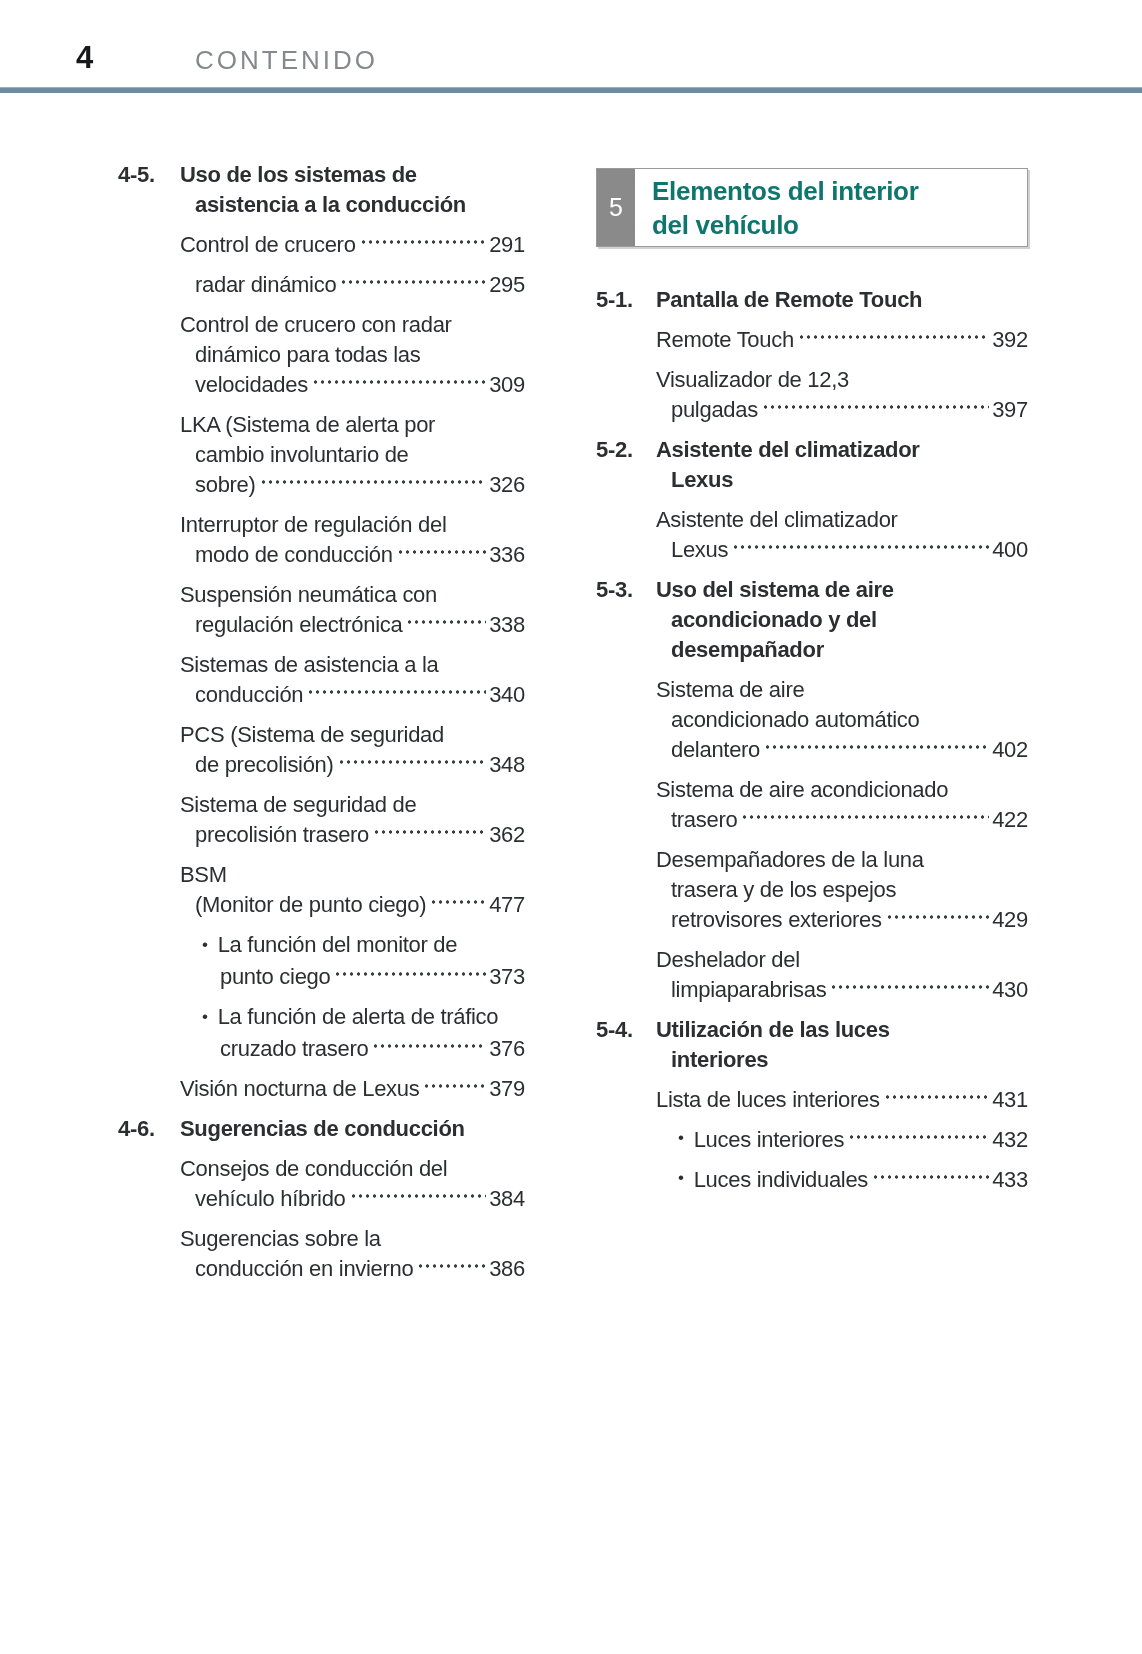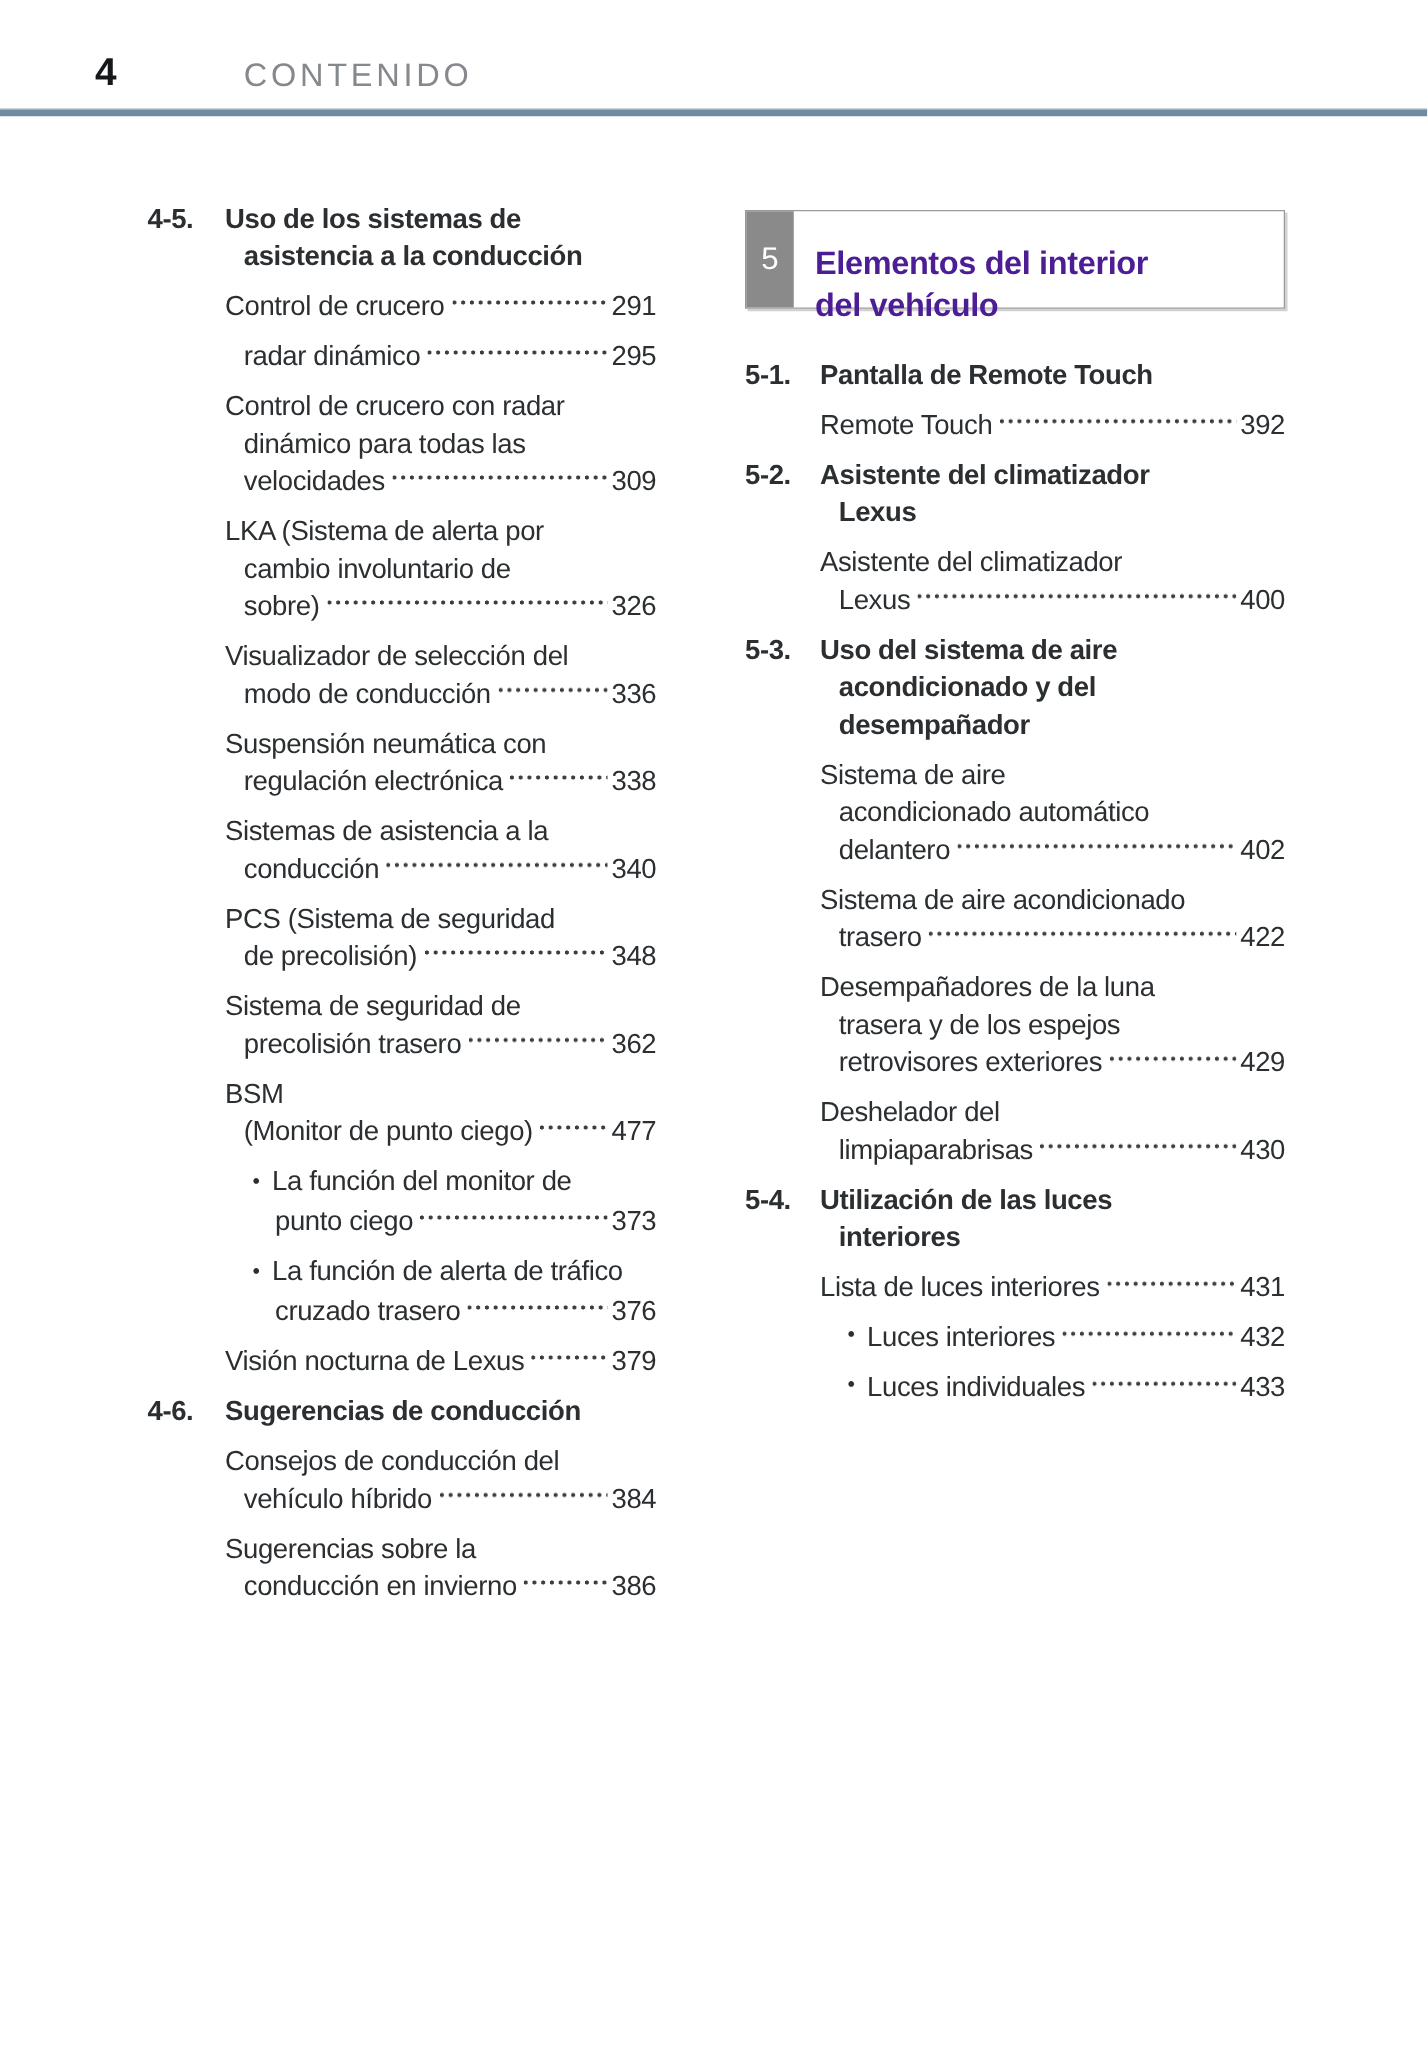--- a/index.html
+++ b/index.html
@@ -61,25 +61,24 @@
     background:#fff;
     display:flex;align-items:stretch;
   }
   .cb-num{
     width:38px;flex:0 0 38px;
     background:var(--box-gray,#8a8a8a);color:#fff;
     display:flex;align-items:center;justify-content:center;
     font-size:25px;
   }
   .cb-title{
-    display:flex;flex-direction:column;justify-content:space-between;
+    display:flex;flex-direction:column;justify-content:center;
     padding-left:17px;
     font-weight:bold;font-size:26px;line-height:34px;letter-spacing:-0.3px;
-    color:#4c1d95;
-    margin-top:24px;
+    color:#0f766e;
   }
   .cb-line{white-space:nowrap;}
 </style>
 </head>
 <body>
 
 <div class="page">
   <span class="folio">4</span>
   <span class="running-title">CONTENIDO</span>
   <div class="rule"></div>
@@ -117,21 +116,21 @@
         <div class="block entry">
           <div class="line">LKA (Sistema de alerta por</div>
           <div class="line cont">cambio involuntario de</div>
           <div class="line cont last">
             <span class="txt">sobre)</span>
             <span class="leader"></span>
             <span class="pg">326</span>
           </div>
         </div>
         <div class="block entry">
-          <div class="line">Visualizador de selección del</div>
+          <div class="line">Interruptor de regulación del</div>
           <div class="line cont last">
             <span class="txt">modo de conducción</span>
             <span class="leader"></span>
             <span class="pg">336</span>
           </div>
         </div>
         <div class="block entry">
           <div class="line">Suspensión neumática con</div>
           <div class="line cont last">
             <span class="txt">regulación electrónica</span>
@@ -227,20 +226,28 @@
           <span class="num">5-1.</span>
           <div class="line">Pantalla de Remote Touch</div>
         </div>
         <div class="block entry">
           <div class="line last">
             <span class="txt">Remote Touch</span>
             <span class="leader"></span>
             <span class="pg">392</span>
           </div>
         </div>
+        <div class="block entry">
+          <div class="line">Visualizador de 12,3</div>
+          <div class="line cont last">
+            <span class="txt">pulgadas</span>
+            <span class="leader"></span>
+            <span class="pg">397</span>
+          </div>
+        </div>
         <div class="block section">
           <span class="num">5-2.</span>
           <div class="line">Asistente del climatizador</div>
           <div class="line cont-h">Lexus</div>
         </div>
         <div class="block entry">
           <div class="line">Asistente del climatizador</div>
           <div class="line cont last">
             <span class="txt">Lexus</span>
             <span class="leader"></span>

